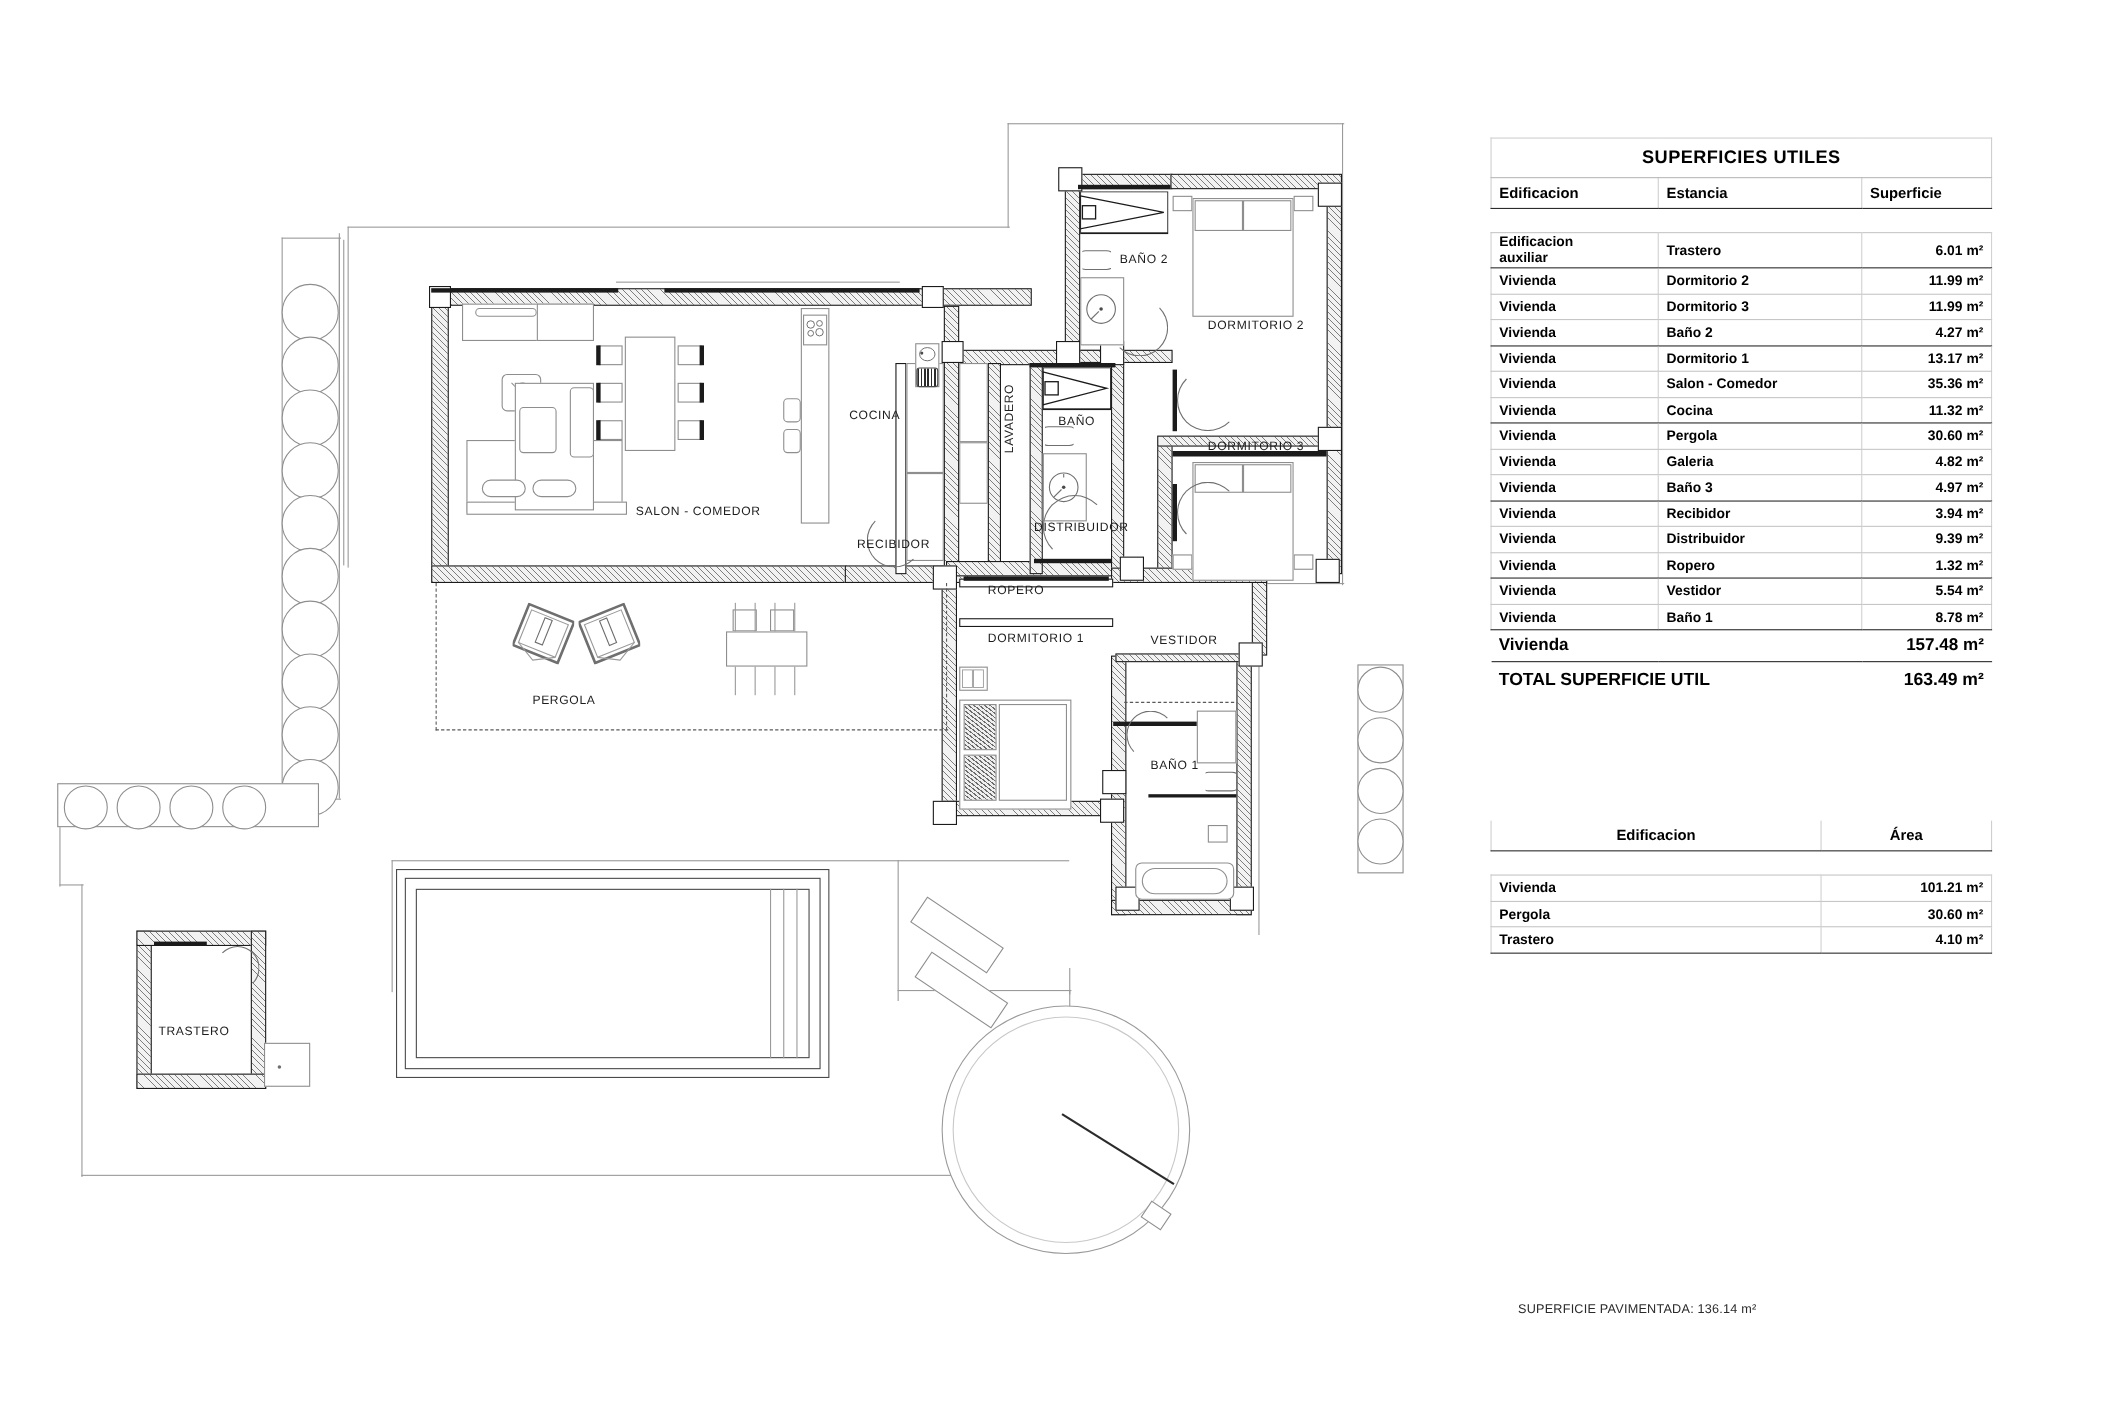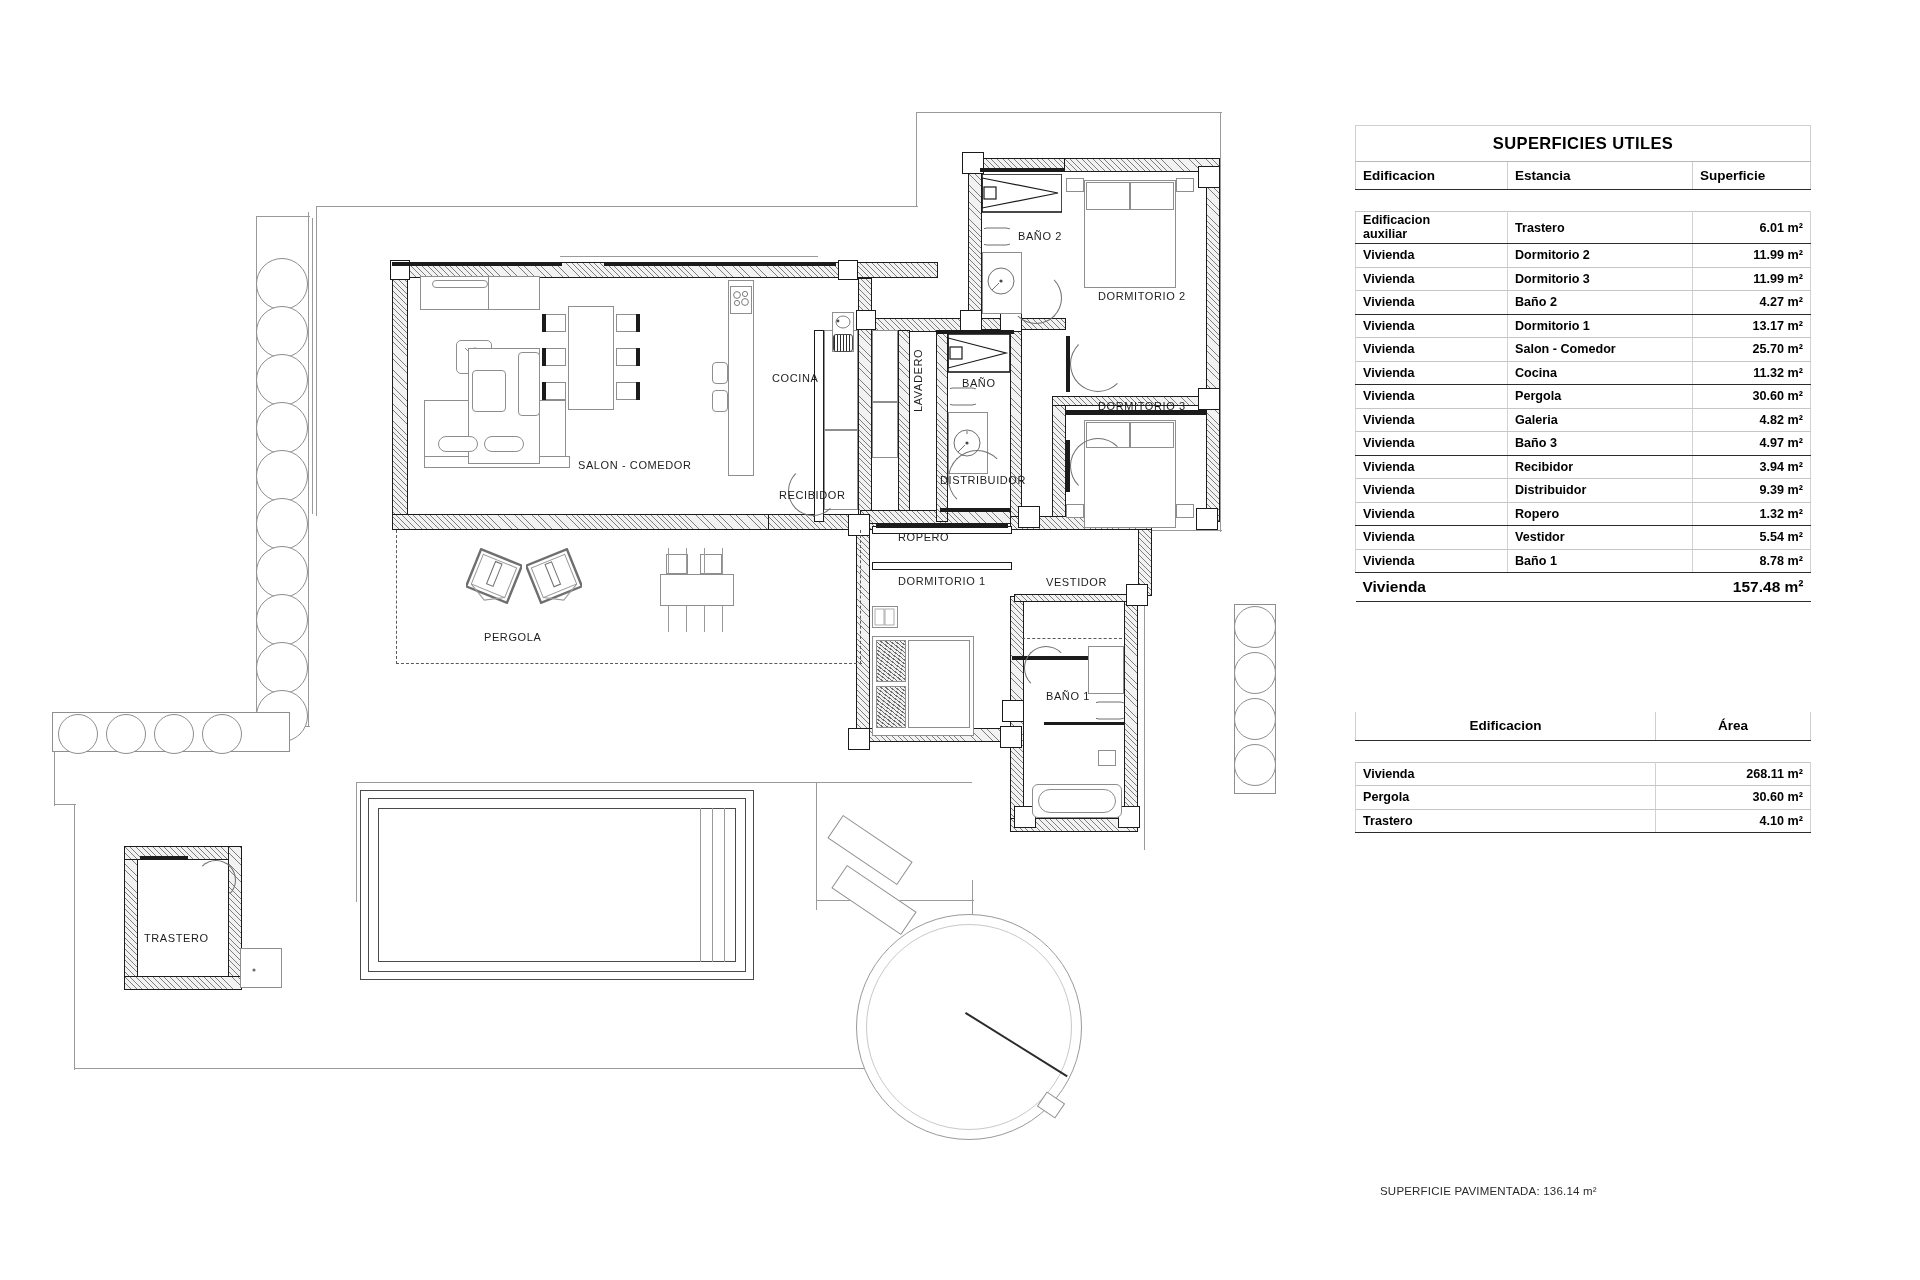--- a/index.html
+++ b/index.html
@@ -478,21 +478,21 @@
           <td class="num">4.27 m²</td>
         </tr>
         <tr class="row">
           <td>Vivienda</td>
           <td>Dormitorio 1</td>
           <td class="num">13.17 m²</td>
         </tr>
         <tr class="row">
           <td>Vivienda</td>
           <td>Salon  - Comedor</td>
-          <td class="num">25.70 m²</td>
+          <td class="num">35.36 m²</td>
         </tr>
         <tr class="row grp">
           <td>Vivienda</td>
           <td>Cocina</td>
           <td class="num">11.32 m²</td>
         </tr>
         <tr class="row">
           <td>Vivienda</td>
           <td>Pergola</td>
           <td class="num">30.60 m²</td>
@@ -529,40 +529,44 @@
         </tr>
         <tr class="row grp">
           <td>Vivienda</td>
           <td>Baño 1</td>
           <td class="num">8.78 m²</td>
         </tr>
 
         <tr class="sub">
           <td colspan="2">Vivienda</td>
           <td class="num">157.48 m²</td>
+        </tr>
+        <tr class="total">
+          <td colspan="2">TOTAL SUPERFICIE UTIL</td>
+          <td class="num">163.49 m²</td>
         </tr>
       </tbody>
     </table>
 
     <table class="t" style="margin-top:110px;">
       <colgroup>
           <col style="width:300px">
           <col style="width:155px">
         </colgroup>
       <tbody>
         <tr class="tbl-head">
           <td style="text-align:center">Edificacion</td>
           <td style="text-align:center">Área</td>
         </tr>
         <tr class="spacer">
             <td colspan="2"></td>
           </tr>
         <tr class="row first">
           <td>Vivienda</td>
-          <td class="num">268.11 m²</td>
+          <td class="num">101.21 m²</td>
         </tr>
         <tr class="row">
           <td>Pergola</td>
           <td class="num">30.60 m²</td>
         </tr>
         <tr class="row grp">
           <td>Trastero</td>
           <td class="num">4.10 m²</td>
         </tr>
       </tbody>

